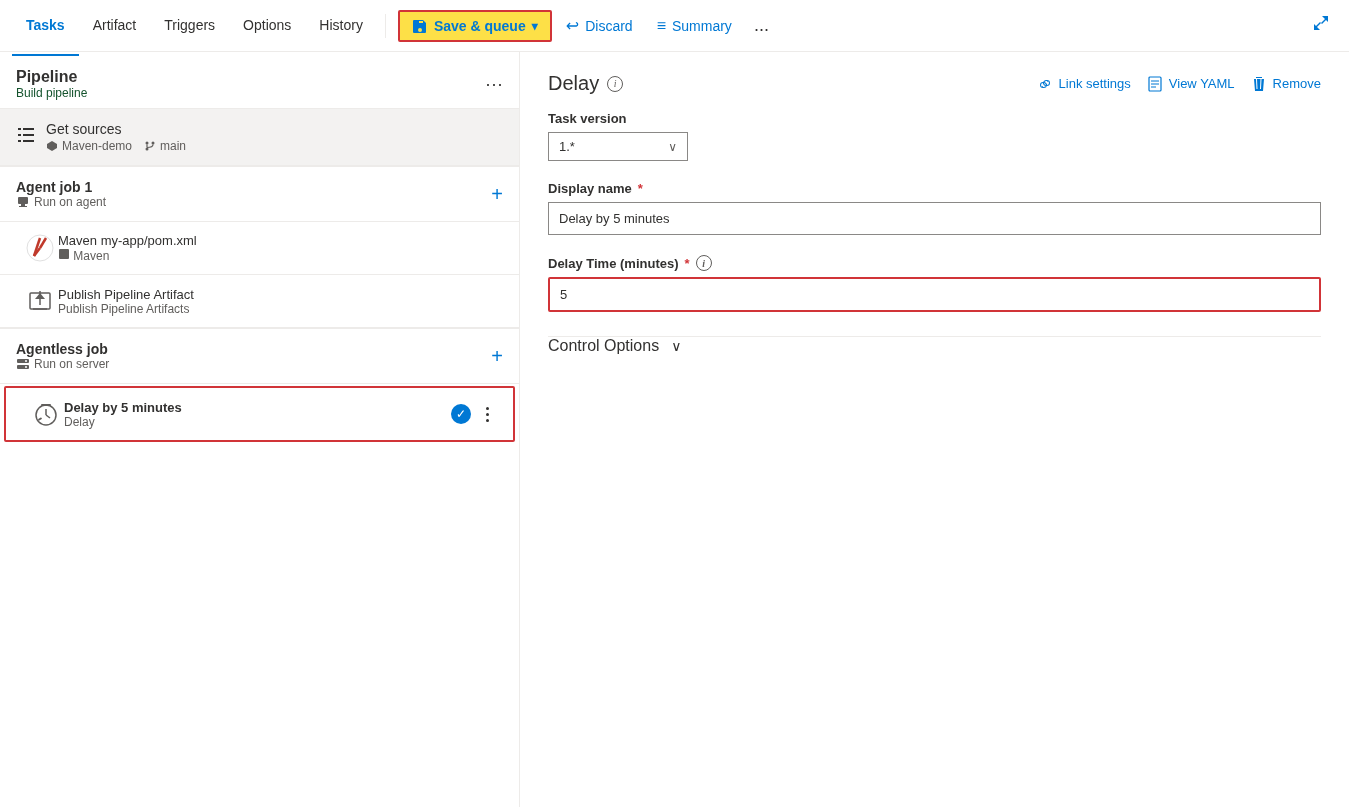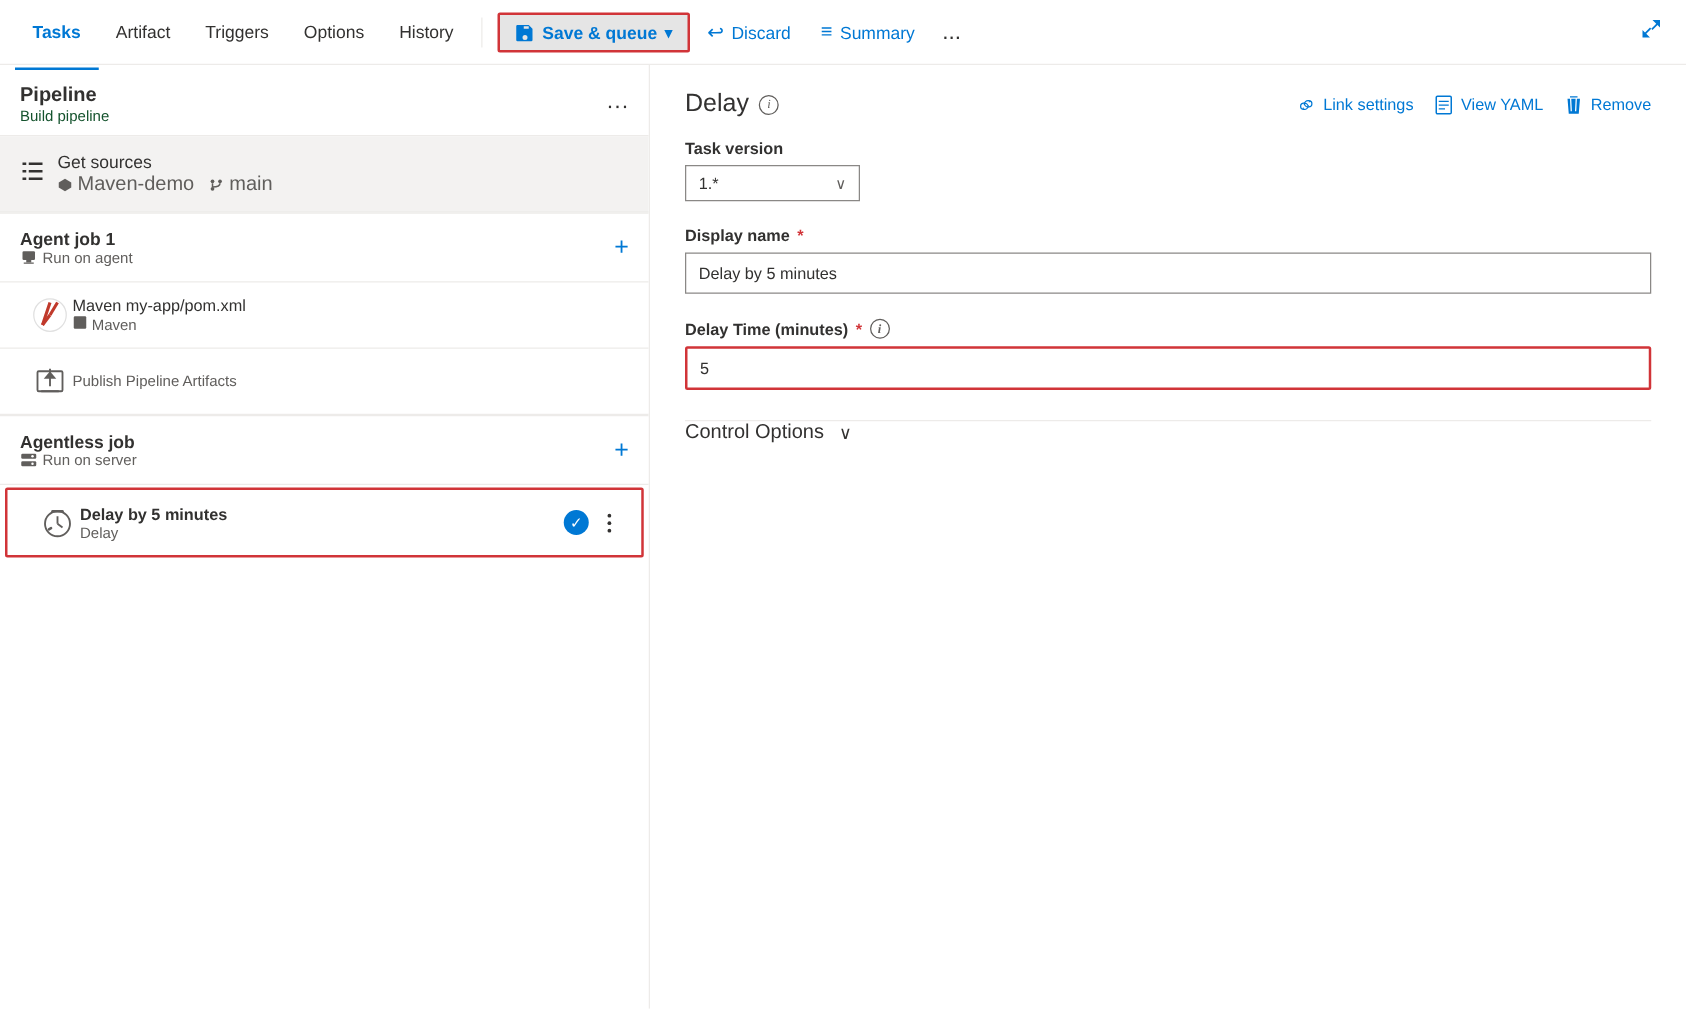--- a/index.html
+++ b/index.html
@@ -39,21 +39,21 @@
     .nav-actions {
       display: flex;
       align-items: center;
       gap: 4px;
       margin-left: 4px;
     }
     .btn-save-queue {
       display: flex;
       align-items: center;
       gap: 6px;
-      background: #e5e5e5;
+      background: #fde047;
       border: 2px solid #d13438;
       color: #0078d4;
       padding: 6px 12px;
       cursor: pointer;
       font-size: 14px;
       font-weight: 600;
       border-radius: 2px;
     }
     .btn-discard {
       display: flex;
@@ -148,21 +148,21 @@
       flex: 1;
     }
     .get-sources-name {
       font-size: 14px;
       font-weight: 500;
     }
     .get-sources-meta {
       display: flex;
       gap: 12px;
       align-items: center;
-      font-size: 16px;
+      font-size: 12px;
       color: #605e5c;
       margin-top: 2px;
     }
     .meta-item {
       display: flex;
       align-items: center;
       gap: 4px;
     }
 
     
@@ -517,20 +517,21 @@
     <div class="task-item">
       <div class="task-icon">
         <svg width="28" height="28" viewBox="0 0 28 28">
           <rect x="4" y="6" width="20" height="16" rx="1" fill="none" stroke="#605e5c" stroke-width="1.5"></rect>
           <line x1="14" y1="4" x2="14" y2="18" stroke="#605e5c" stroke-width="1.5"></line>
           <polygon points="9,12 14,6 19,12" fill="#605e5c"></polygon>
           <line x1="7" y1="22" x2="21" y2="22" stroke="#605e5c" stroke-width="1.5"></line>
         </svg>
       </div>
       <div class="task-info">
+        <div class="task-name">Publish Pipeline Artifact</div>
         <div class="task-sub">
           <span>Publish Pipeline Artifacts</span>
         </div>
       </div>
     </div>
 
     <hr class="hr-sep">
 
     <div class="job-header">
       <div class="job-info">

